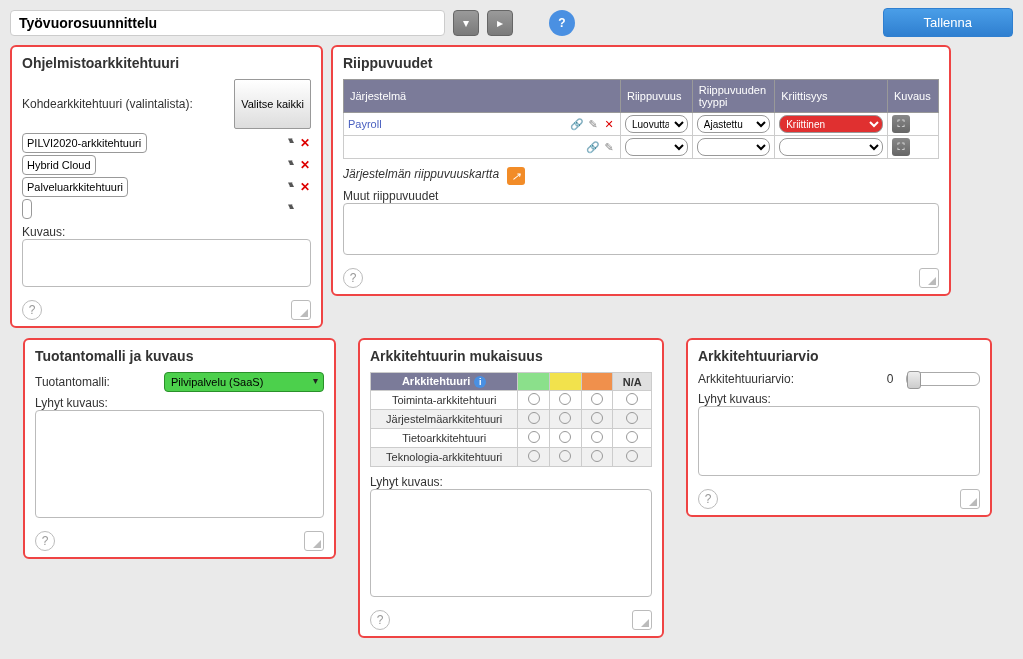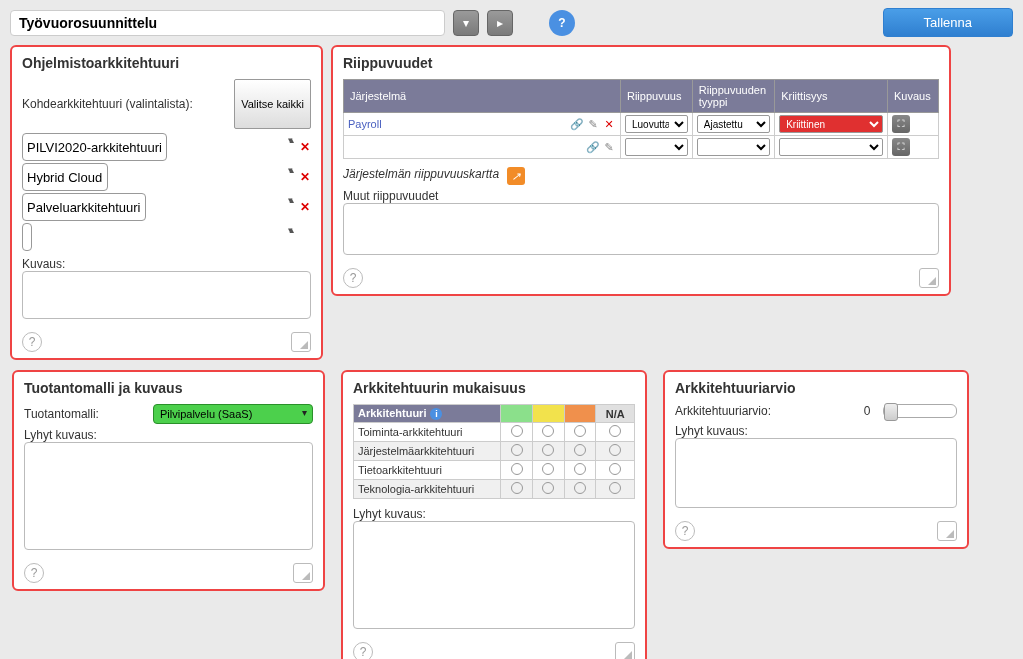--- a/index.html
+++ b/index.html
@@ -4,56 +4,56 @@
 <style>
 * { box-sizing: border-box; margin: 0; padding: 0; }
 body { font-family: Arial, sans-serif; font-size: 12px; background: #eaeaea; color: #333; width: 1023px; }
 .topbar { display: flex; align-items: center; padding: 8px 10px; gap: 8px; }
 .title-input { flex: 0 0 435px; height: 26px; border: 1px solid #ccc; border-radius: 4px; padding: 0 8px; font-size: 14px; font-weight: bold; background: #fff; }
 .sq-btn { width: 26px; height: 26px; background: linear-gradient(#9a9a9a,#7a7a7a); border: 1px solid #666; border-radius: 4px; color: #fff; display: flex; align-items: center; justify-content: center; cursor: pointer; }
 .help-circle { width: 26px; height: 26px; background: #4a90e2; border-radius: 50%; color: #fff; display: flex; align-items: center; justify-content: center; font-weight: bold; cursor: pointer; }
 .spacer { flex: 1; }
 .save-btn { background: linear-gradient(#4a9ee8,#2f7fd0); color: #fff; border: 1px solid #2f7fd0; border-radius: 4px; padding: 6px 40px; font-size: 13px; cursor: pointer; }
 .grid { display: grid; grid-template-columns: 313px 620px; gap: 8px; padding: 0 10px 10px; align-items: start; }
-.row2 { display: grid; grid-template-columns: 313px 306px 306px; gap: 16px; padding: 0 12px 10px; align-items: start; }
+.row2 { display: grid; grid-template-columns: 313px 306px 306px; gap: 22px; padding: 0 23px 10px; align-items: start; }
 .panel { background: #fff; border: 2px solid #ef4444; border-radius: 6px; padding: 8px 10px 6px; position: relative; }
 .panel h3 { font-size: 14px; font-weight: bold; margin-bottom: 8px; }
 .label-row { display: flex; align-items: center; gap: 6px; margin-bottom: 4px; }
 .field-label { font-size: 12px; }
 .select-all { background: linear-gradient(#fff,#ddd); border: 1px solid #999; border-radius: 2px; padding: 18px 6px; font-size: 11px; cursor: pointer; }
 .sel-row { display: flex; align-items: center; gap: 4px; margin-bottom: 2px; }
-.sel { flex: 1; height: 28px; border: 1px solid #999; border-radius: 4px; background: #fff; font-size: 13px; padding: 0 4px; appearance: none; position: relative; }
+.sel { flex: 1; height: 20px; border: 1px solid #999; border-radius: 4px; background: #fff; font-size: 11px; padding: 0 4px; appearance: none; position: relative; }
 .sel-wrap { flex: 1; position: relative; }
 .sel-wrap::after { content: "▾▴"; position: absolute; right: 4px; top: 2px; font-size: 9px; color: #555; letter-spacing: -3px; }
 .del-x { color: #d00; font-weight: bold; cursor: pointer; width: 12px; text-align: center; }
 .textarea { width: 100%; height: 48px; border: 1px solid #bbb; border-radius: 4px; resize: none; font-size: 11px; }
 .textarea-tall { height: 52px; }
 .textarea-med { height: 70px; }
 .textarea-lg { height: 108px; }
 .panel-footer { display: flex; justify-content: space-between; align-items: center; margin-top: 6px; padding-top: 4px; }
 .help-sm { width: 20px; height: 20px; border: 1px solid #bbb; border-radius: 50%; color: #999; display: flex; align-items: center; justify-content: center; font-size: 12px; cursor: pointer; }
 .note-icon { width: 20px; height: 20px; border: 1px solid #bbb; border-radius: 3px; background: #fff; cursor: pointer; position: relative; }
 .note-icon::after { content: ""; position: absolute; right: 2px; bottom: 2px; border: 4px solid transparent; border-right-color: #bbb; border-bottom-color: #bbb; }
 .dep-table { width: 100%; border-collapse: collapse; font-size: 11px; }
 .dep-table th { background: #7b7b99; color: #fff; text-align: left; padding: 4px 6px; border: 1px solid #999; font-weight: normal; font-size: 11px; }
 .dep-table td { border: 1px solid #ccc; padding: 2px 4px; vertical-align: middle; }
 .dep-link { color: #4a60c0; }
-.mini-sel { width: 100%; height: 18px; border: 1px solid #999; border-radius: 2px; font-size: 10px; background: #fff; padding: 0 2px; }
+.mini-sel { width: 100%; height: 18px; border: 1px solid #999; border-radius: 8px; font-size: 10px; background: #fff; padding: 0 2px; }
 .crit-sel { background: #e03030; color: #fff; border: 1px solid #999; }
 .icon-set { display: flex; gap: 2px; justify-content: flex-end; }
 .mini-icon { width: 14px; height: 14px; color: #888; cursor: pointer; display: inline-flex; align-items: center; justify-content: center; font-size: 11px; }
 .expand-btn { width: 18px; height: 18px; background: linear-gradient(#888,#666); border-radius: 3px; color: #fff; display: flex; align-items: center; justify-content: center; cursor: pointer; font-size: 10px; }
 .map-link { display: flex; gap: 8px; margin: 8px 0 4px; font-style: italic; }
 .map-icon { width: 18px; height: 18px; background: #f28c28; border-radius: 3px; display: inline-flex; align-items: center; justify-content: center; color: #fff; font-size: 11px; }
 .green-sel-wrap { position: relative; flex: 0 0 160px; }
 .green-sel { width: 100%; height: 20px; background: #4cd04c; border: 1px solid #2a902a; border-radius: 4px; font-size: 11px; padding: 0 6px; appearance: none; }
 .green-sel-wrap::after { content: "▾"; position: absolute; right: 6px; top: 3px; font-size: 10px; color: #222; }
 .comp-table { width: 100%; border-collapse: collapse; font-size: 11px; }
 .comp-table th, .comp-table td { border: 1px solid #ccc; padding: 2px 4px; text-align: center; }
-.comp-table th:first-child, .comp-table td:first-child { text-align: left; }
+.comp-table th:first-child, .comp-table td:first-child { text-align: center; }
 .comp-table thead th { font-weight: bold; }
 .th-blue { background: #7b7b99; color: #fff; }
 .th-green { background: #8be08b; }
 .th-yellow { background: #f2e24c; }
 .th-orange { background: #f0904c; }
 .th-gray { background: #e0e0e0; }
 .radio { width: 12px; height: 12px; border: 1px solid #999; border-radius: 50%; display: inline-block; cursor: pointer; }
 .comp-table tr:nth-child(even) td { background: #f0f0f0; }
 .info-i { display: inline-flex; width: 12px; height: 12px; background: #4a90e2; color: #fff; border-radius: 50%; align-items: center; justify-content: center; font-size: 9px; margin-left: 4px; }
 .slider-row { display: flex; align-items: center; gap: 8px; margin-bottom: 6px; }

